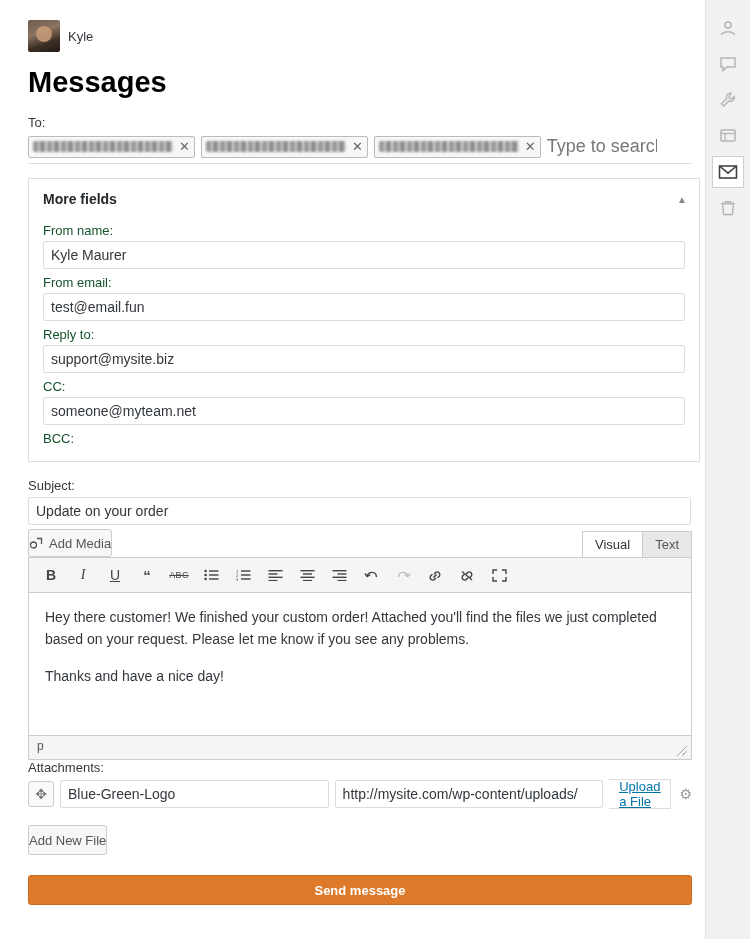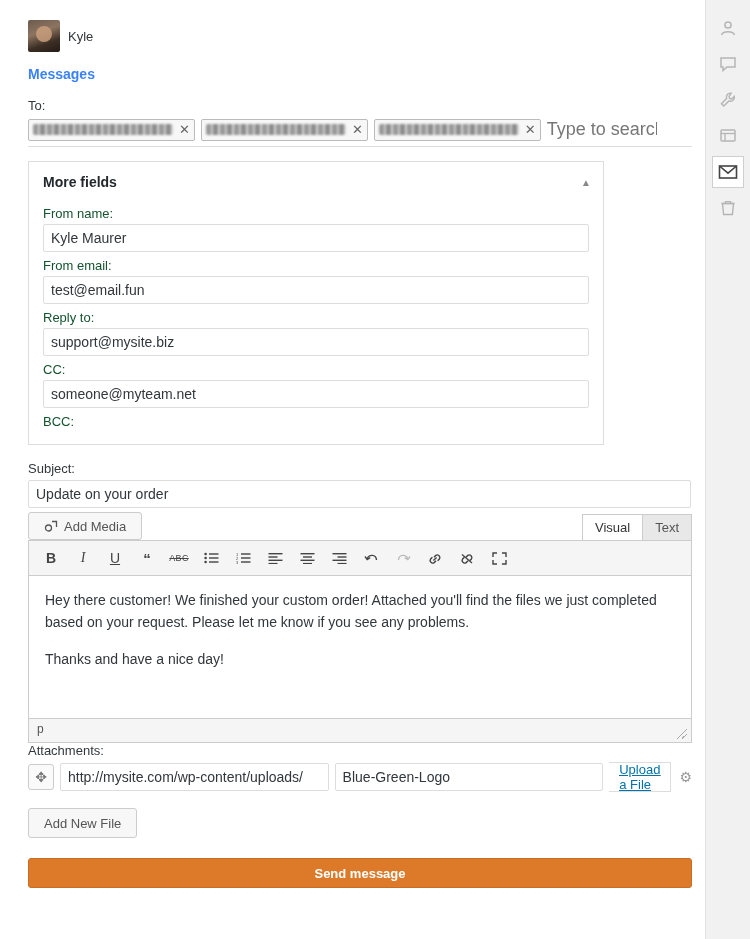--- a/index.html
+++ b/index.html
@@ -50,24 +50,24 @@
     left: 8px; top: 6px;
     width: 16px; height: 16px;
     border-radius: 50%;
     background: #c89f7d;
     opacity: .85;
   }
   .user-name { font-size: 13px; color: #32373c; }
 
   
   h1.page-title {
-    font-size: 14px;
+    font-size: 29px;
     font-weight: bold;
     margin: 4px 0 16px 0;
-    color: #3b82f6;
+    color: #000000;
   }
   .field-label {
     font-size: 13px;
     color: #32373c;
     margin: 0 0 4px 0;
     display: block;
   }
   
   .to-row {
     display: flex;
@@ -119,21 +119,21 @@
     padding: 2px 0;
     background: transparent;
     width: 110px;
   }
   .to-search::placeholder { color: #777; }
 
   
   .more-fields {
     border: 1px solid #ddd;
     background: #fff;
-    width: 576px;
+    width: 672px;
     margin-bottom: 16px;
   }
   .mf-head {
     display: flex;
     align-items: center;
     justify-content: space-between;
     padding: 12px 12px 10px 14px;
   }
   .mf-title { font-size: 14px; font-weight: bold; color: #23282d; }
   .mf-toggle {
@@ -170,21 +170,21 @@
     align-items: flex-end;
     justify-content: space-between;
     width: 664px;
     margin: 4px 0 0 0;
   }
   .btn-secondary {
     display: inline-flex;
     align-items: center;
     gap: 6px;
     height: 28px;
-    padding: 0 15px;
+    padding: 0 0;
     border: 1px solid #ccc;
     border-radius: 3px;
     background: #f7f7f7;
     color: #555;
     font-size: 13px;
     cursor: pointer;
   }
   .media-icon {
     display: inline-block;
     width: 14px; height: 14px;
@@ -531,22 +531,22 @@
     </div>
     <div class="editor-status">
       <span>p</span>
       <span class="resize-grip"></span>
     </div>
 
     
     <label class="field-label attach-label">Attachments:</label>
     <div class="attach-row">
       <span class="drag-handle">✥</span>
+      <input class="txt attach-name" type="text" value="Blue-Green-Logo" style="">
       <input class="txt attach-url" type="text" value="http://mysite.com/wp-content/uploads/" style="">
-      <input class="txt attach-name" type="text" value="Blue-Green-Logo" style="">
       <span class="upload-link-wrap">
         <span class="upload-link">Upload a File</span>
       </span>
       <span class="gear-icon">⚙</span>
     </div>
 
     <button class="btn-secondary add-file-btn">
       <span>Add New File</span>
     </button>
 

